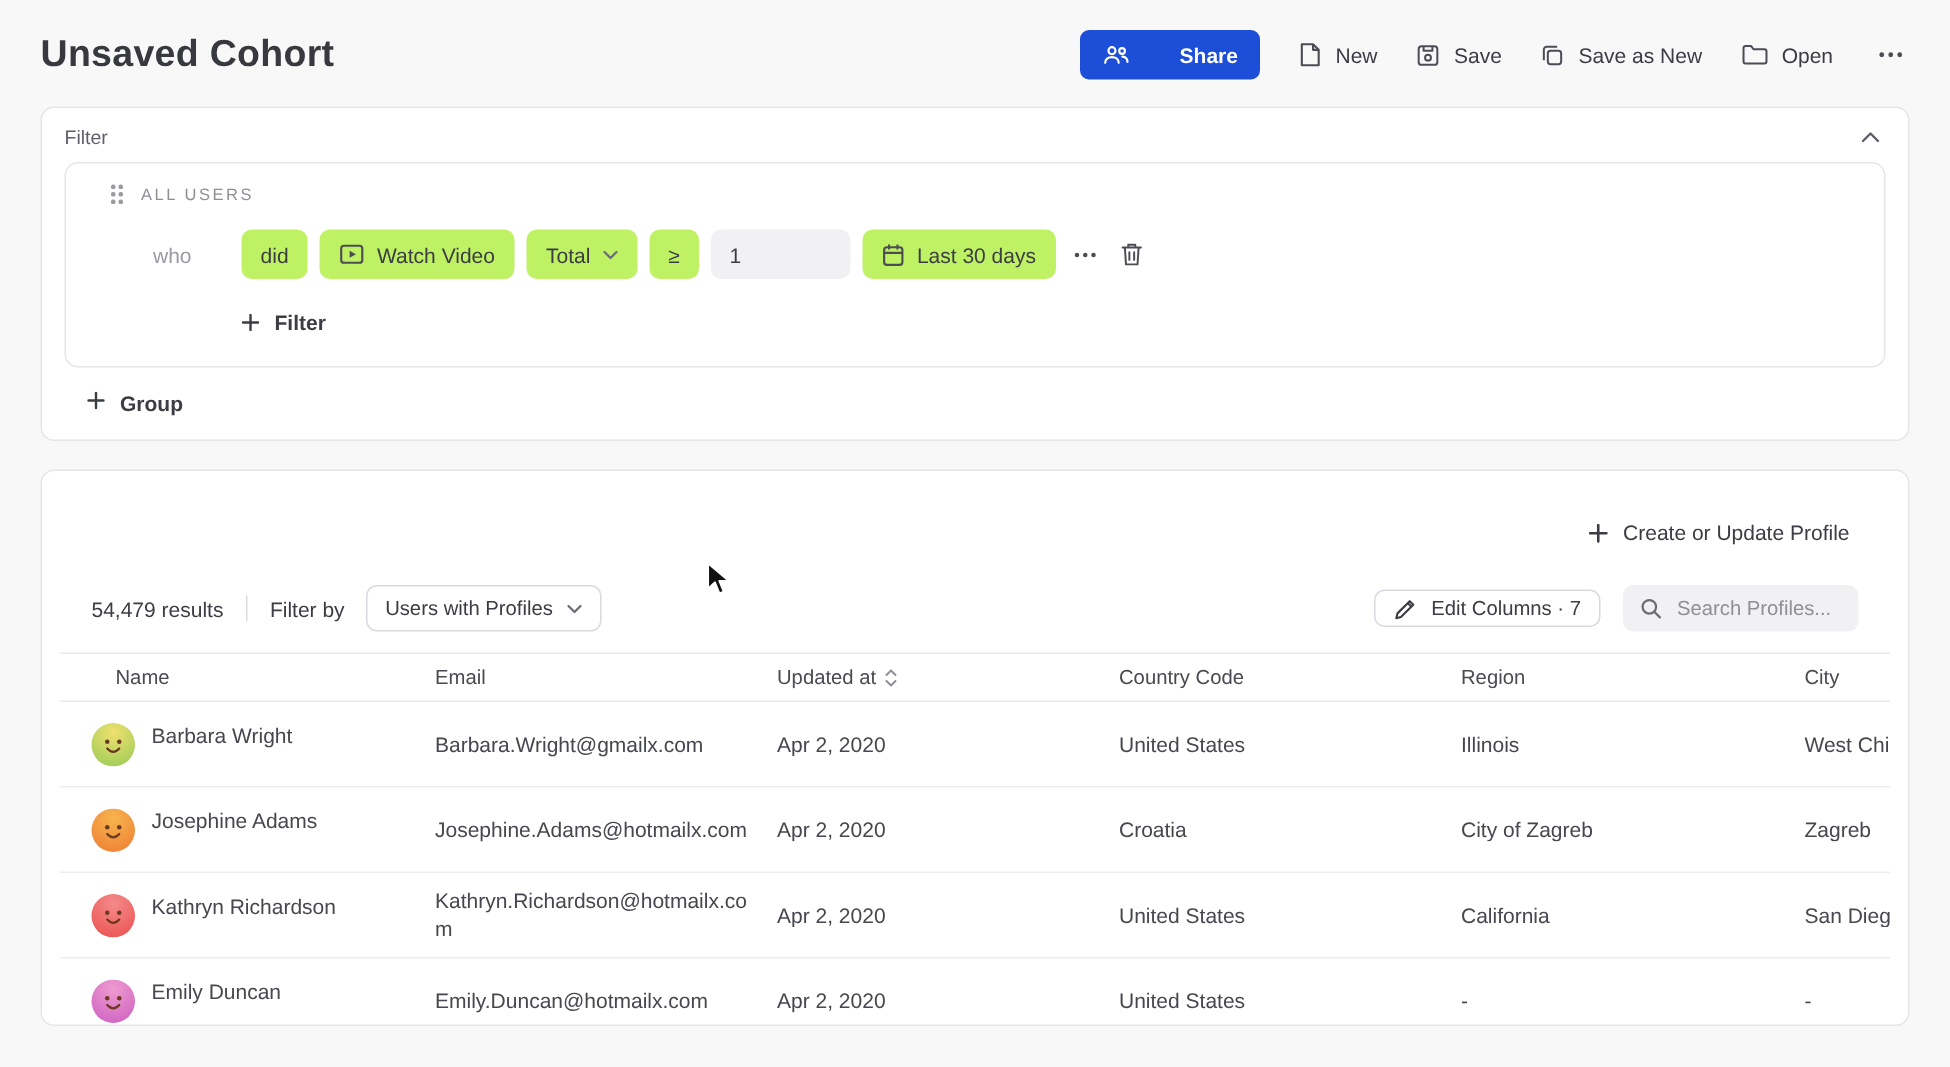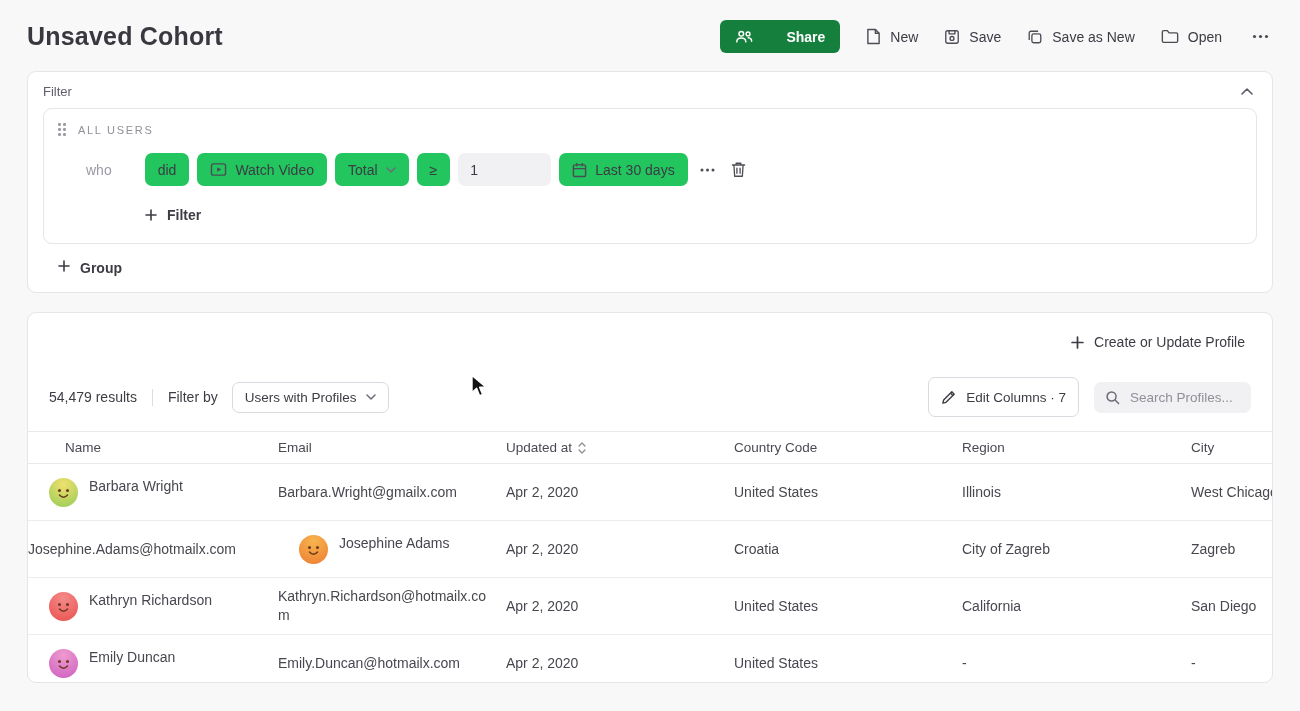--- a/index.html
+++ b/index.html
@@ -26,66 +26,66 @@
     background:none; border:none; padding:0;
     font-size:14px; font-weight:500; color:#3c3c44;
   }
   .btn-ghost svg, .icon-btn svg { color:#4c4c55; }
   .icon-btn { background:none; border:none; padding:4px; display:inline-flex; align-items:center; color:#5e5e68; }
 
   
   .card { background:#fff; border:1px solid #e5e5ea; border-radius:9px; margin:0 27px; }
   .filter-card { padding:12px 15px 15px; }
   .filter-head { display:flex; align-items:center; justify-content:space-between; color:#5e5e68; font-size:13px; }
-  .filter-box { border:1px solid #e5e5ea; border-radius:9px; margin-top:9px; padding:14px 14px 18px; }
+  .filter-box { border:1px solid #e5e5ea; border-radius:9px; margin-top:9px; padding:14px 30px 18px; }
   .group-head { display:flex; align-items:center; gap:11px; }
   .all-users { font-size:11px; letter-spacing:1.7px; color:#8f8f98; font-weight:500; }
   .drag-dots { display:grid; grid-template-columns:repeat(2,4px); grid-auto-rows:4px; gap:1px; }
   .drag-dots i { width:2.5px; height:2.5px; border-radius:50%; background:#9a9aa3; }
 
   .filter-row { display:flex; align-items:center; gap:8px; margin:16px 0 0 28px; }
   .who { color:#9a9aa3; font-size:14px; margin-right:25px; }
   .chip {
     display:inline-flex; align-items:center; gap:8px;
-    background:#22c55e; border:none; border-radius:7px;
+    background:#bef264; border:none; border-radius:7px;
     height:33px; padding:0 13px; font-size:14px; font-weight:500; color:#3c3c44;
   }
   .chip svg { color:#4c4c55; }
   .chip .chev { color:#6c6c76; }
   .chip-input {
     background:#f1f1f4; border:none; border-radius:7px;
     height:33px; width:93px; padding:0 12px; font-size:14px; color:#3c3c44; outline:none;
   }
   .add-filter-btn {
     display:inline-flex; align-items:center; gap:10px;
     background:none; border:none; margin:20px 0 0 81px;
     font-size:14px; font-weight:600; color:#3c3c44;
   }
   .add-group-btn {
     display:inline-flex; align-items:flex-start; gap:10px;
     background:none; border:none; margin:15px 0 0 9px;
     font-size:14px; font-weight:600; color:#3c3c44;
   }
 
   
-  .results-card { margin-top:19px; height:371px; overflow:hidden; padding:0; position:relative; }
+  .results-card { margin-top:19px; height:371px; overflow:hidden; padding:12px; position:relative; }
   .create-row { display:flex; justify-content:flex-end; padding:20px 21px 0; }
   .create-btn { display:inline-flex; align-items:center; gap:10px; background:none; border:none; font-size:14px; font-weight:500; color:#3c3c44; }
 
   .results-toolbar { display:flex; align-items:center; padding:26px 21px 14px; }
   .results-count { font-size:14px; font-weight:500; color:#3c3c44; }
   .vdiv { width:1px; height:17px; background:#dcdce1; margin:0 15px; }
   .filter-by { font-size:14px; color:#3c3c44; margin-right:14px; }
   .select-btn {
     display:inline-flex; align-items:center; gap:9px;
     border:1px solid #d9d9df; background:#fff; border-radius:7px;
     height:31px; padding:0 12px; font-size:13.5px; font-weight:500; color:#3c3c44;
   }
   .spacer { flex:1; }
-  .edit-columns-btn { height:40px; margin-right:15px; }
+  .edit-columns-btn { height:25px; margin-right:15px; }
   .search-box {
     display:flex; align-items:center; gap:8px;
     background:#f1f1f4; border-radius:7px; height:31px; padding:0 11px; width:157px;
   }
   .search-box svg { color:#6c6c76; flex:none; }
   .search-box input { border:none; background:none; outline:none; font-size:13.5px; color:#3c3c44; width:100%; }
   .search-box input::placeholder { color:#8f8f98; }
 
   
   .thead, .trow { display:grid; grid-template-columns:250px 228px 228px 228px 229px 1fr; align-items:center; }
@@ -102,21 +102,21 @@
 
   
   .cursor { position:absolute; left:470px; top:374px; pointer-events:none; z-index:50; }
 </style>
 </head>
 <body>
 
 <div class="header">
   <div class="page-title">Unsaved Cohort</div>
   <div class="top-actions">
-    <button class="btn-primary" style="background: #15803d; gap: 33px;">
+    <button class="btn-primary" style="background: #1d4ed8; gap: 33px;">
       <svg width="18" height="15" viewBox="0 0 20 16" fill="none" stroke="#fff" stroke-width="1.6" stroke-linecap="round" stroke-linejoin="round">
         <circle cx="7" cy="5" r="2.6"></circle>
           <path d="M2 14c0-2.6 2.2-4.3 5-4.3s5 1.7 5 4.3"></path>
         <circle cx="14.5" cy="5.2" r="2.1"></circle>
           <path d="M14.7 9.4c2.2.2 3.8 1.8 3.8 4"></path>
       </svg>
       <span>Share</span>
     </button>
     <button class="btn-ghost">
       <svg width="15" height="17" viewBox="0 0 16 18" fill="none" stroke="currentColor" stroke-width="1.5" stroke-linejoin="round">
@@ -302,33 +302,33 @@
     <div class="tcell">
           <span class="email-text">Barbara.Wright@gmailx.com</span>
         </div>
     <div class="tcell nowrap">Apr 2, 2020</div>
     <div class="tcell nowrap">United States</div>
     <div class="tcell nowrap">Illinois</div>
     <div class="tcell nowrap">West Chicago</div>
   </div>
 
   <div class="trow">
-    <div class="tcell">
-          <span class="email-text">Josephine.Adams@hotmailx.com</span>
-        </div>
     <div class="tcell name-cell">
       <span class="avatar" style="background: radial-gradient(circle at 50% 22%, rgb(247, 180, 78), rgb(238, 125, 51));">
         <svg viewBox="0 0 29 29">
           <circle cx="10.5" cy="12.5" r="1.5" fill="#6b3a1e"></circle>
           <circle cx="18.5" cy="12.5" r="1.5" fill="#6b3a1e"></circle>
           <path d="M10.5 17c1.3 1.5 2.7 2.2 4 2.2s2.7-.7 4-2.2" fill="none" stroke="#6b3a1e" stroke-width="1.5" stroke-linecap="round"></path>
         </svg>
       </span>
       <span>Josephine Adams</span>
     </div>
+    <div class="tcell">
+          <span class="email-text">Josephine.Adams@hotmailx.com</span>
+        </div>
     <div class="tcell nowrap">Apr 2, 2020</div>
     <div class="tcell nowrap">Croatia</div>
     <div class="tcell nowrap">City of Zagreb</div>
     <div class="tcell nowrap">Zagreb</div>
   </div>
 
   <div class="trow">
     <div class="tcell name-cell">
       <span class="avatar" style="background: radial-gradient(circle at 50% 22%, rgb(245, 138, 138), rgb(233, 80, 78));">
         <svg viewBox="0 0 29 29">

